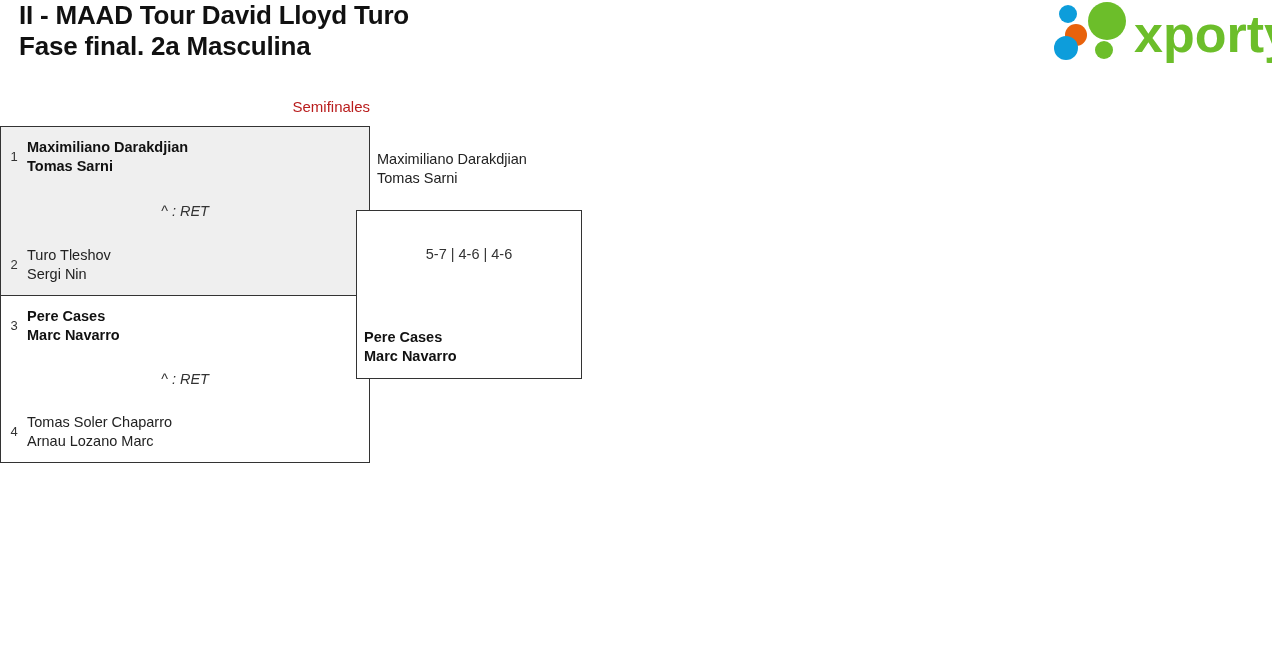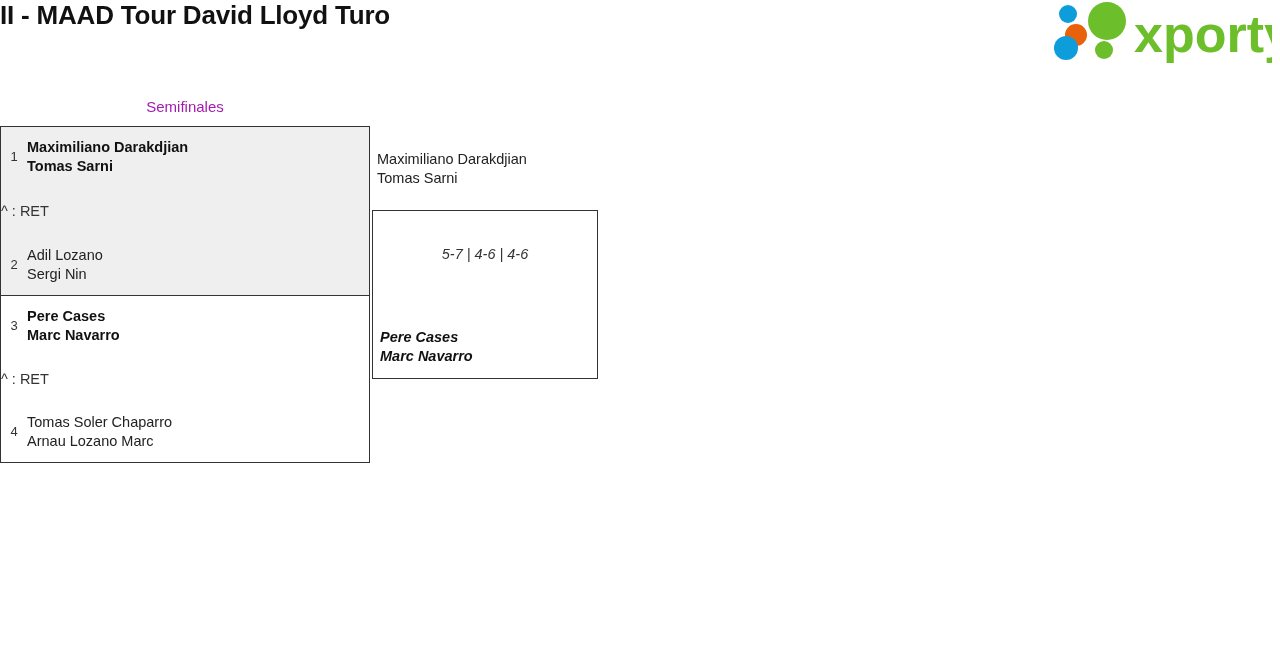--- a/index.html
+++ b/index.html
@@ -10,20 +10,21 @@
     font-family: "Liberation Sans", sans-serif;
     color: #222222;
     overflow: hidden;
   }
   #page { position: relative; width: 1280px; height: 661px; }
 
   
   .title-block {
     position: absolute; left: 0px; top: 0px;
     width: 900px;
+    padding-left: 19px;
   }
   .title-line {
     font-size: 26px;
     font-weight: bold;
     line-height: 31px;
     color: #111111;
     letter-spacing: -0.2px;
     white-space: nowrap;
   }
 
@@ -32,41 +33,41 @@
     position: absolute; right: 8px; top: 2px;
     width: 222px; height: 62px;
   }
   .logo svg { display: block; }
 
   
   .round-head {
     position: absolute;
     font-size: 15px;
     font-weight: normal;
-    color: #a21caf;
-    text-align: center;
+    color: #b91c1c;
+    text-align: right;
     top: 97px;
     line-height: 20px;
   }
   .round-head.r0 { left: 0px;   width: 370px; }
   .round-head.r1 { left: 370px; width: 226px; }
 
   
   .bracket { position: absolute; left: 0px; top: 0px; width: 1280px; height: 661px; }
 
   .match {
     position: absolute;
     border: 1px solid #333333;
     background: #ffffff;
   }
   .match.shaded { background: #efefef; }
 
   .m-sf1 { left: 0px;   top: 126px; width: 370px; height: 170px; }
   .m-sf2 { left: 0px;   top: 295px; width: 370px; height: 168px; }
-  .m-f   { left: 372px; top: 210px; width: 226px; height: 169px; font-style: italic; }
+  .m-f   { left: 356px; top: 210px; width: 226px; height: 169px; }
 
   
   .team {
     position: absolute;
     left: 0px; right: 0px;
     display: flex;
     align-items: center;
   }
   .team.top    { top: 11px; }
   .team.bottom { bottom: 11px; }
@@ -85,23 +86,25 @@
     color: #222222;
     white-space: nowrap;
   }
   .names.win { font-weight: bold; color: #111111; }
 
   .score {
     position: absolute;
     left: 0px; right: 0px;
     top: 50%;
     transform: translateY(-50%);
+    text-align: center;
     font-size: 14.5px;
     color: #333333;
     line-height: 19px;
+    font-style: italic;
   }
 
   
   .final-top-team {
     position: absolute;
     left: 377px;
     top: 150px;
     display: flex;
     align-items: center;
   }
@@ -125,20 +128,21 @@
     line-height: 19px;
   }
 </style>
 </head>
 <body>
 
 <div id="page">
 
   <div class="title-block">
     <div class="title-line">II - MAAD Tour David Lloyd Turo</div>
+    <div class="title-line">Fase final. 2a Masculina</div>
   </div>
 
   <div class="logo">
     <svg width="222" height="62" viewBox="0 0 222 62" xmlns="http://www.w3.org/2000/svg" aria-hidden="true">
       <g>
         <circle cx="18" cy="12" r="9" fill="#0d9ddb"></circle>
         <circle cx="26" cy="33" r="11" fill="#e8620c"></circle>
         <circle cx="16" cy="46" r="12" fill="#0d9ddb"></circle>
         <circle cx="57" cy="19" r="19" fill="#6cbe2a"></circle>
         <circle cx="54" cy="48" r="9" fill="#6cbe2a"></circle>
@@ -156,21 +160,21 @@
         <div class="seed">1</div>
         <div class="names win">
           <div>Maximiliano Darakdjian</div>
           <div>Tomas Sarni</div>
         </div>
       </div>
       <div class="score">^ : RET</div>
       <div class="team bottom">
         <div class="seed">2</div>
         <div class="names">
-          <div>Adil Lozano</div>
+          <div>Turo Tleshov</div>
           <div>Sergi Nin</div>
         </div>
       </div>
     </div>
 
     <div class="match m-sf2">
       <div class="team top">
         <div class="seed">3</div>
         <div class="names win">
           <div>Pere Cases</div>

